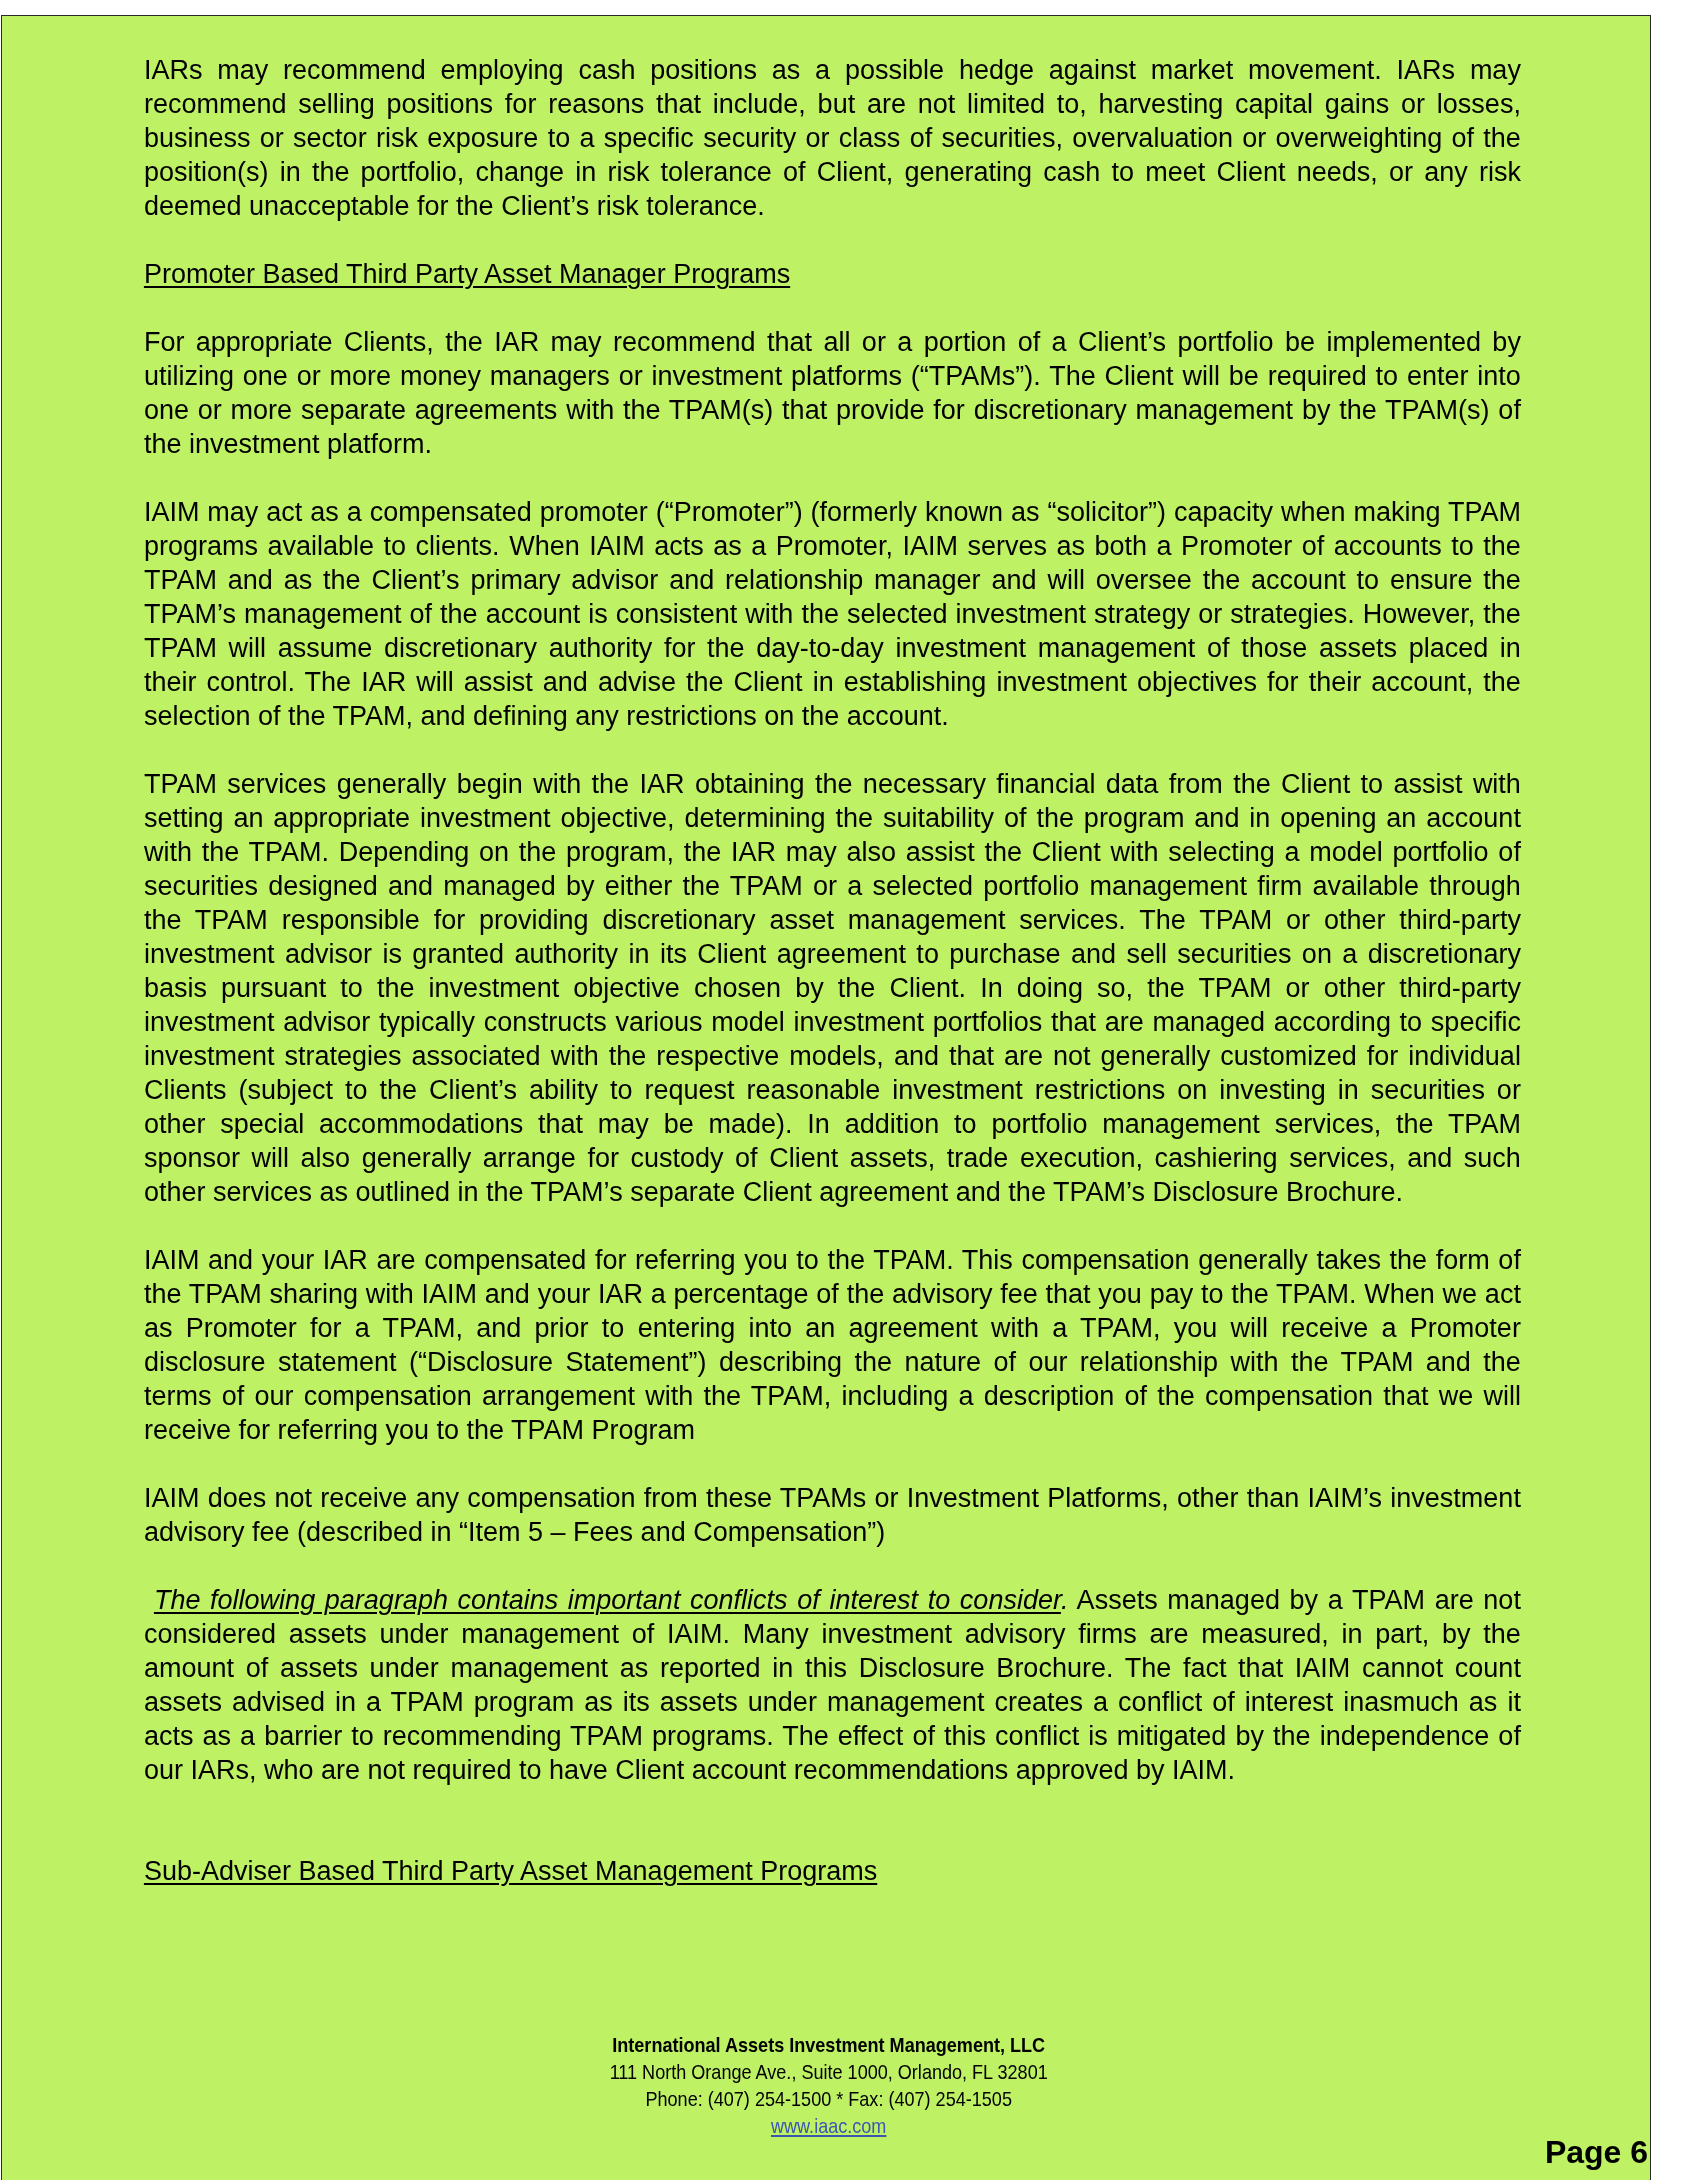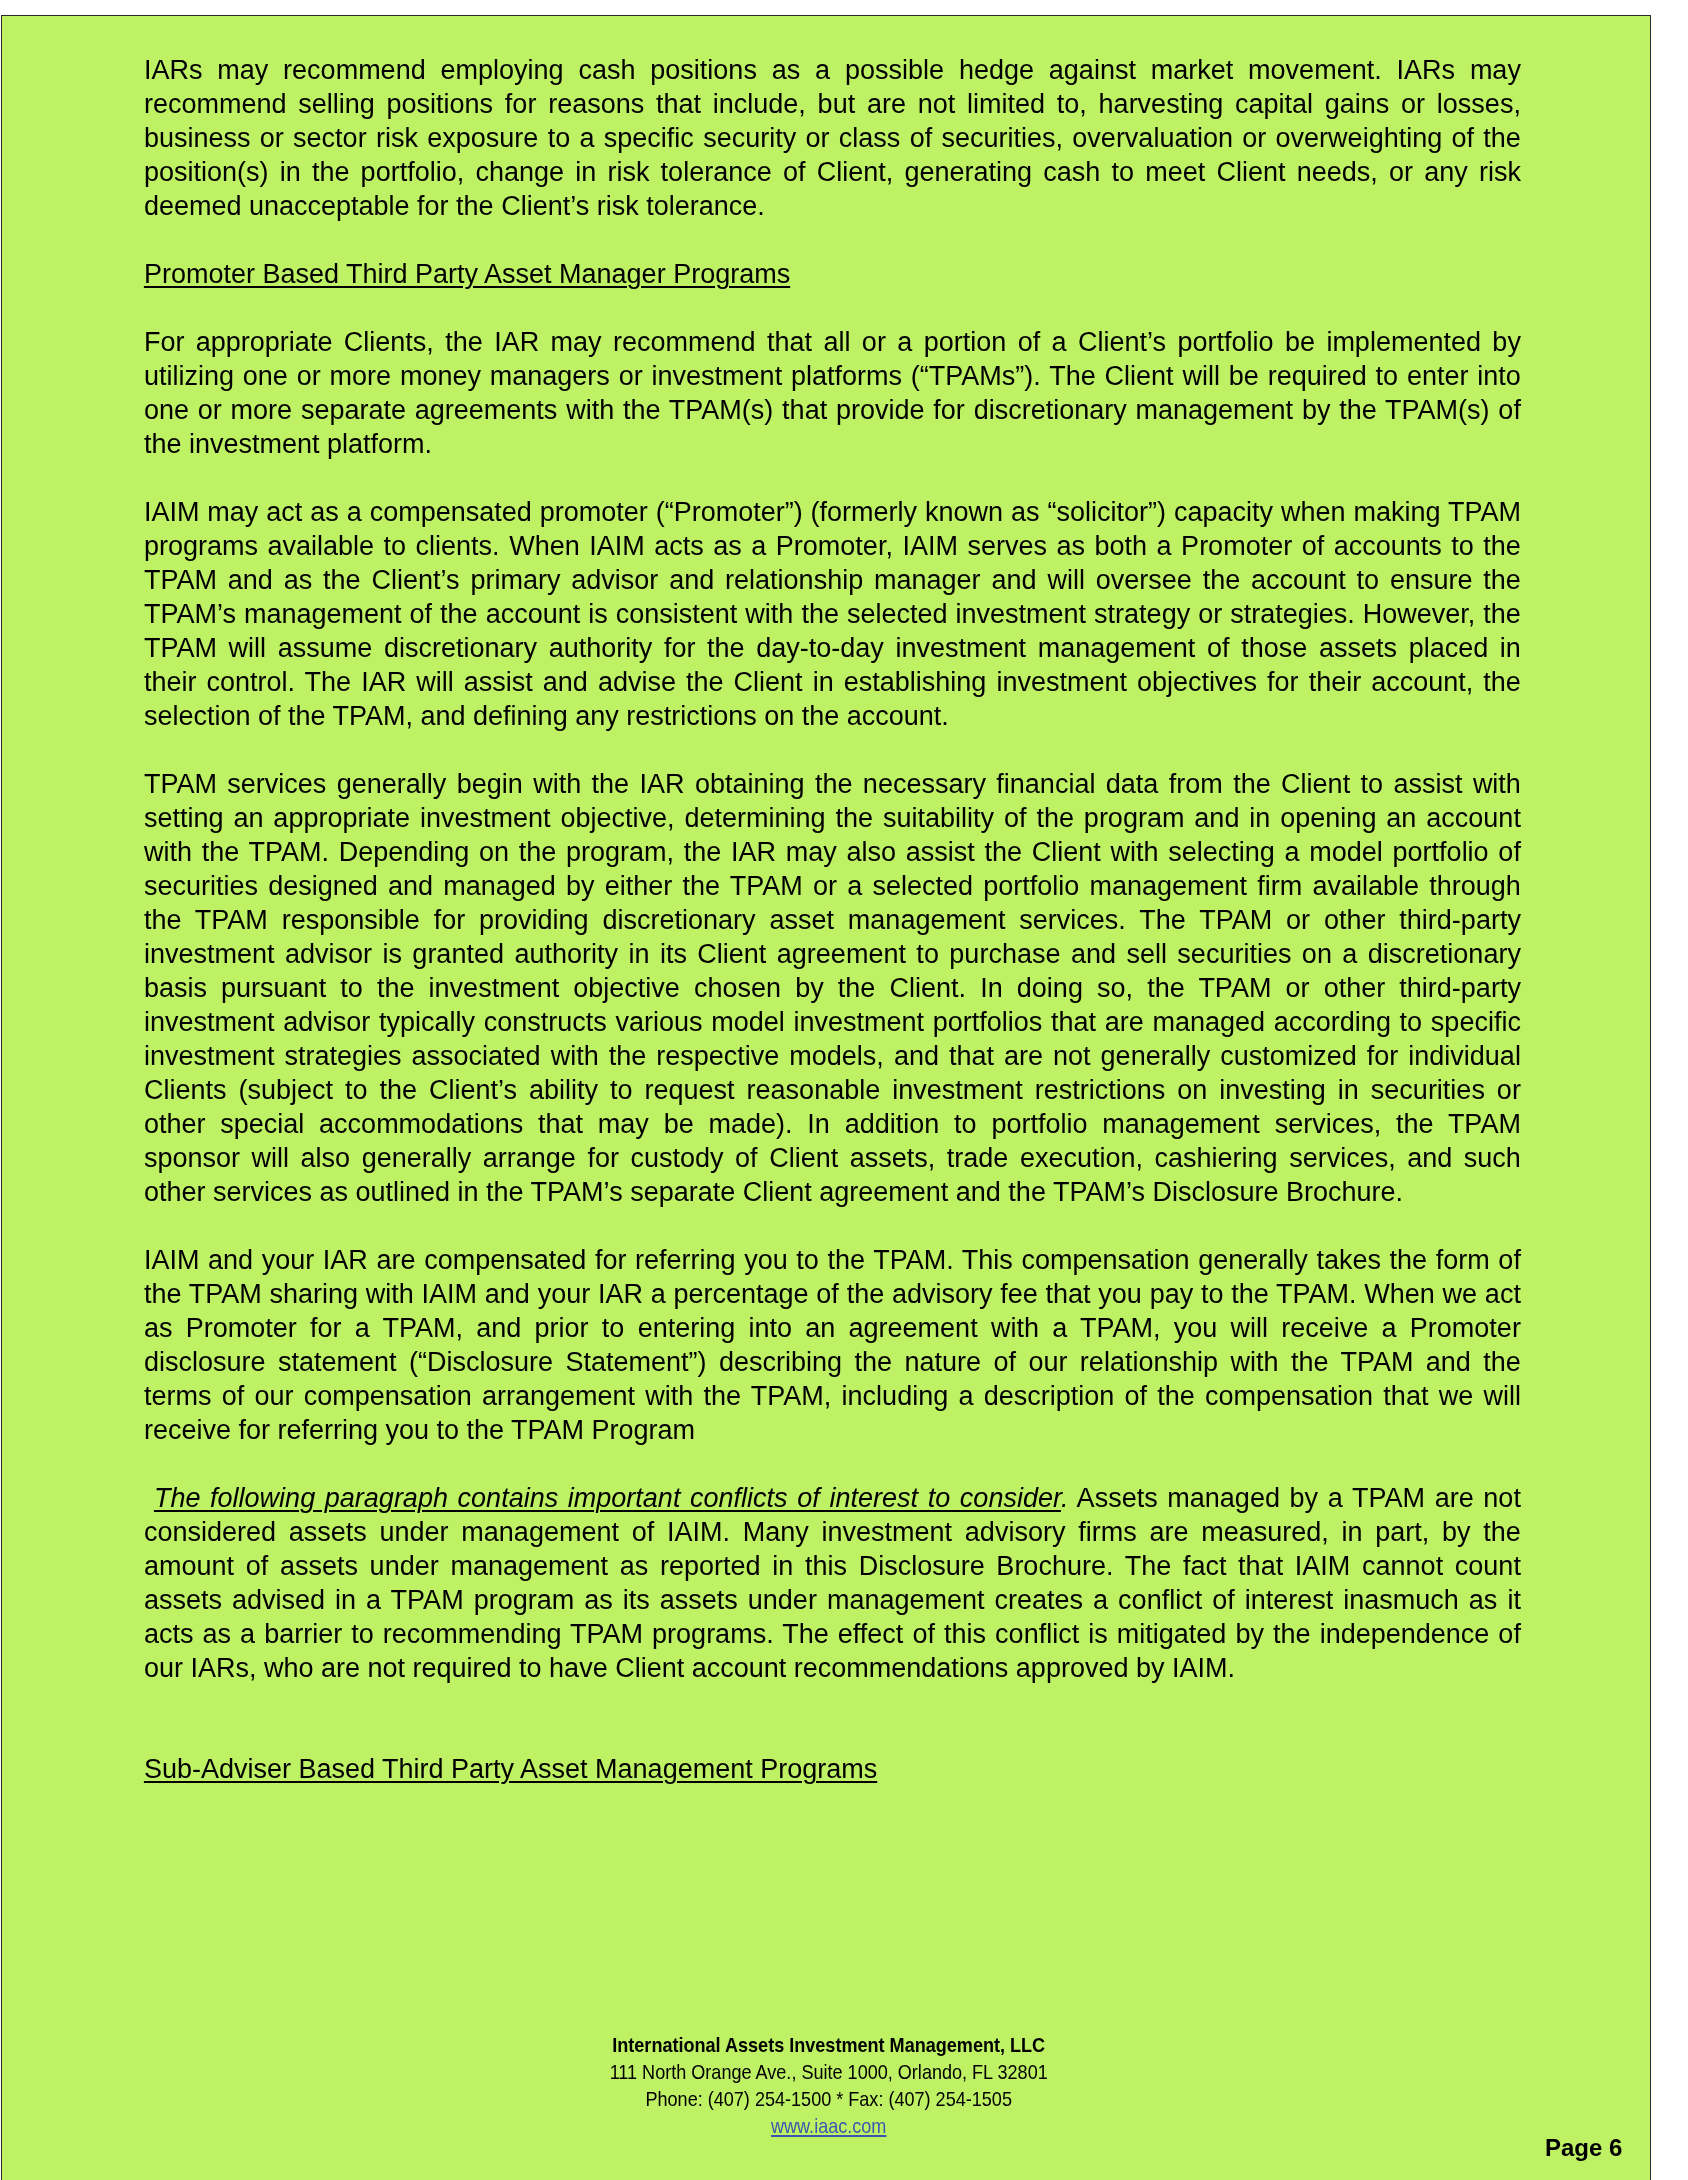--- a/index.html
+++ b/index.html
@@ -20,34 +20,35 @@
   .ital-u { font-style: italic; text-decoration: underline; text-decoration-thickness: 1.7px; text-underline-offset: 3.4px; margin-left: 10px; }
   .footer {
     position: absolute; left: 0; width: 1652px; top: 2015px; text-align: center;
     font-family: "Liberation Sans", sans-serif; font-size: 21px; line-height: 27px; color: #000;
     transform: scaleX(0.86); transform-origin: 831px 0;
   }
   .footer .company { font-weight: bold; }
   .footer a { color: #3a56b0; text-decoration: underline; }
   .page-num {
     position: absolute; left: 1543px; top: 2118px;
-    font-family: "Liberation Sans", sans-serif; font-weight: bold; font-size: 24px; color: #000;
+    font-family: "Liberation Sans", sans-serif; font-weight: bold; font-size: 32px; color: #000;
   }
 </style>
 </head>
 <body>
 
 <div class="page">
   <div class="content">
     <p>IARs may recommend employing cash positions as a possible hedge against market movement. IARs may recommend selling positions for reasons that include, but are not limited to, harvesting capital gains or losses, business or sector risk exposure to a specific security or class of securities, overvaluation or overweighting of the position(s) in the portfolio, change in risk tolerance of Client, generating cash to meet Client needs, or any risk deemed unacceptable for the Client’s risk tolerance.</p>
     <p><span class="heading">Promoter Based Third Party Asset Manager Programs</span></p>
     <p>For appropriate Clients, the IAR may recommend that all or a portion of a Client’s portfolio be implemented by utilizing one or more money managers or investment platforms (“TPAMs”). The Client will be required to enter into one or more separate agreements with the TPAM(s) that provide for discretionary management by the TPAM(s) of the investment platform.</p>
     <p>IAIM may act as a compensated promoter (“Promoter”) (formerly known as “solicitor”) capacity when making TPAM programs available to clients. When IAIM acts as a Promoter, IAIM serves as both a Promoter of accounts to the TPAM and as the Client’s primary advisor and relationship manager and will oversee the account to ensure the TPAM’s management of the account is consistent with the selected investment strategy or strategies. However, the TPAM will assume discretionary authority for the day-to-day investment management of those assets placed in their control. The IAR will assist and advise the Client in establishing investment objectives for their account, the selection of the TPAM, and defining any restrictions on the account.</p>
     <p>TPAM services generally begin with the IAR obtaining the necessary financial data from the Client to assist with setting an appropriate investment objective, determining the suitability of the program and in opening an account with the TPAM. Depending on the program, the IAR may also assist the Client with selecting a model portfolio of securities designed and managed by either the TPAM or a selected portfolio management firm available through the TPAM responsible for providing discretionary asset management services. The TPAM or other third-party investment advisor is granted authority in its Client agreement to purchase and sell securities on a discretionary basis pursuant to the investment objective chosen by the Client. In doing so, the TPAM or other third-party investment advisor typically constructs various model investment portfolios that are managed according to specific investment strategies associated with the respective models, and that are not generally customized for individual Clients (subject to the Client’s ability to request reasonable investment restrictions on investing in securities or other special accommodations that may be made). In addition to portfolio management services, the TPAM sponsor will also generally arrange for custody of Client assets, trade execution, cashiering services, and such other services as outlined in the TPAM’s separate Client agreement and the TPAM’s Disclosure Brochure.</p>
     <p>IAIM and your IAR are compensated for referring you to the TPAM. This compensation generally takes the form of the TPAM sharing with IAIM and your IAR a percentage of the advisory fee that you pay to the TPAM. When we act as Promoter for a TPAM, and prior to entering into an agreement with a TPAM, you will receive a Promoter disclosure statement (“Disclosure Statement”) describing the nature of our relationship with the TPAM and the terms of our compensation arrangement with the TPAM, including a description of the compensation that we will receive for referring you to the TPAM Program</p>
+    <p>IAIM does not receive any compensation from these TPAMs or Investment Platforms, other than IAIM’s investment advisory fee (described in “Item 5 – Fees and Compensation”)</p>
     <p class="last"><span class="ital-u">The following paragraph contains important conflicts of interest to consider</span><span class="ital">.</span><span> Assets managed by a TPAM are not considered assets under management of IAIM. Many investment advisory firms are measured, in part, by the amount of assets under management as reported in this Disclosure Brochure. The fact that IAIM cannot count assets advised in a TPAM program as its assets under management creates a conflict of interest inasmuch as it acts as a barrier to recommending TPAM programs. The effect of this conflict is mitigated by the independence of our IARs, who are not required to have Client account recommendations approved by IAIM.</span></p>
     <p><span class="heading">Sub-Adviser Based Third Party Asset Management Programs</span></p>
   </div>
 
   <div class="footer">
     <div class="company">International Assets Investment Management, LLC</div>
     <div>111 North Orange Ave., Suite 1000, Orlando, FL 32801</div>
     <div>Phone: (407) 254-1500 * Fax: (407) 254-1505</div>
     <div><a title="www.iaac.com" style="color: rgb(58, 86, 176);">www.iaac.com</a></div>
   </div>

